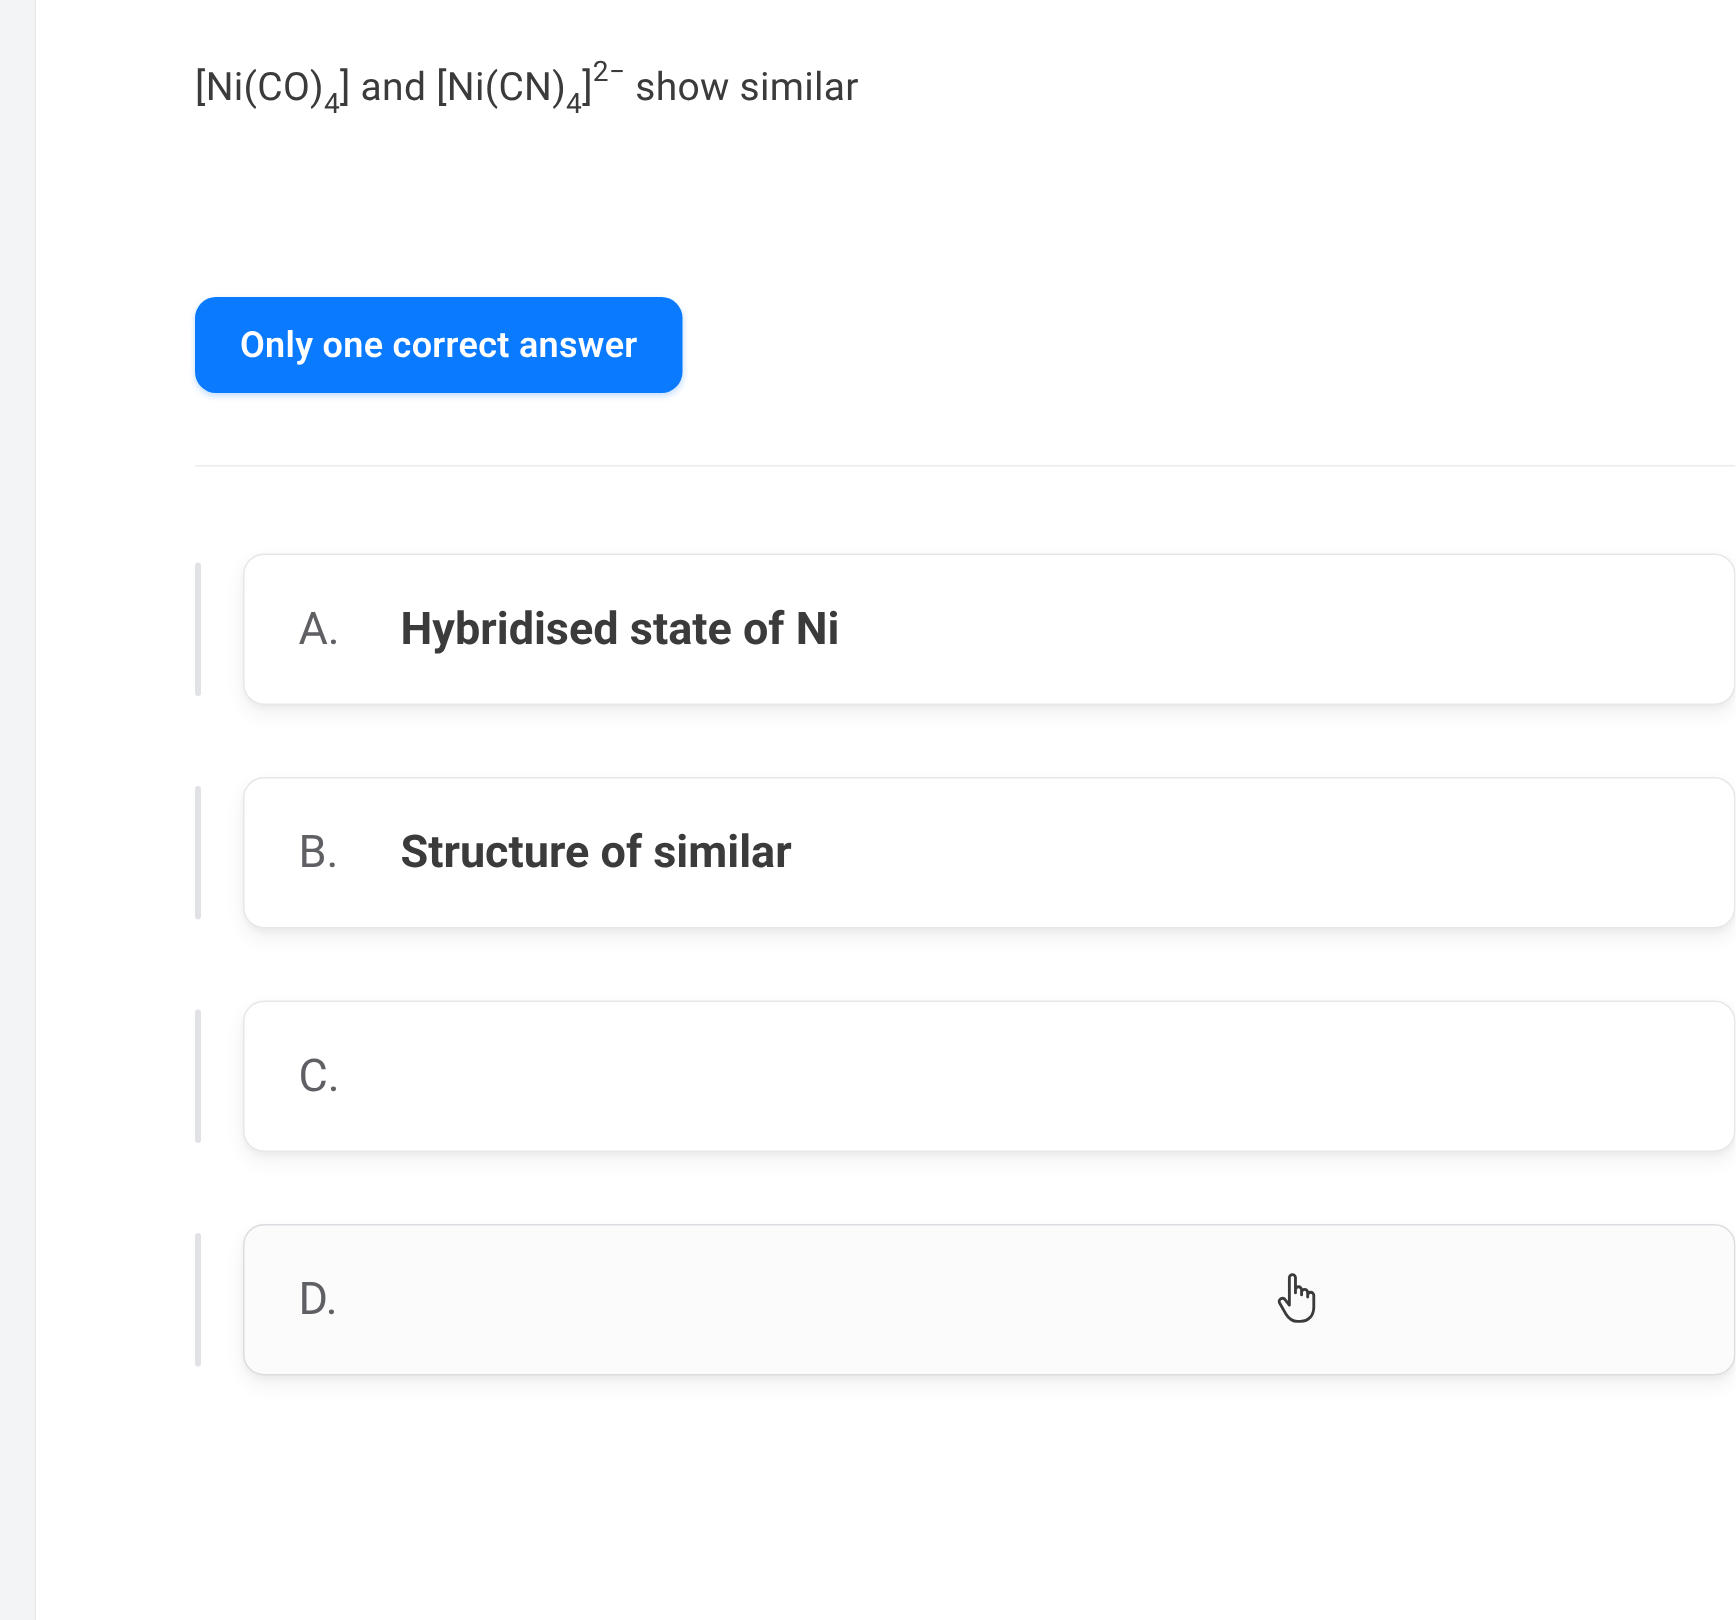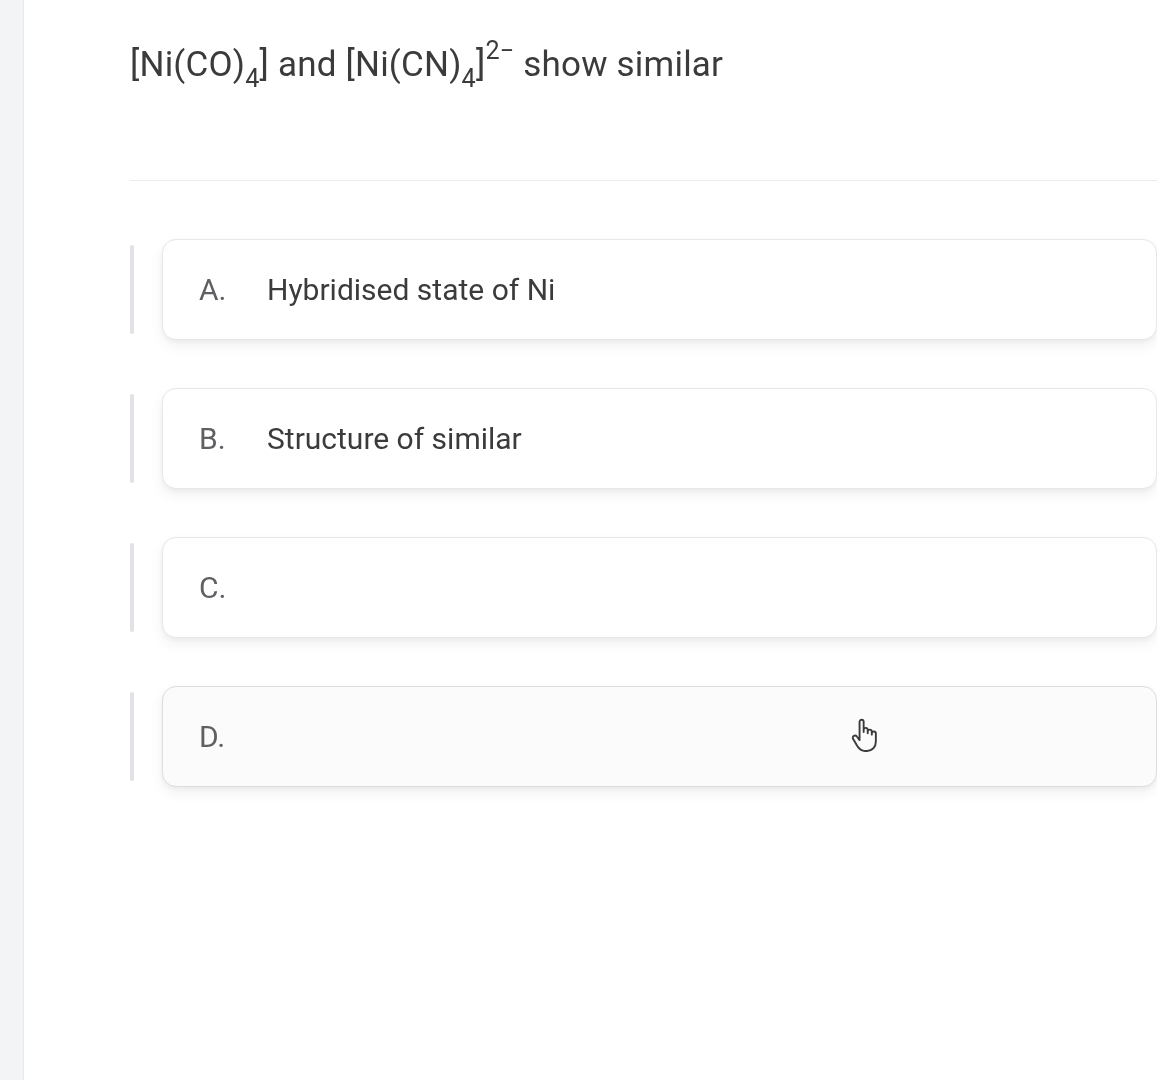--- a/index.html
+++ b/index.html
@@ -25,25 +25,25 @@
       width: 24px;
       background: #f3f4f6;
       border-right: 1px solid #e8e9eb;
     }
     
     .content {
       padding: 40px 0 0 130px;
     }
     
     .question-text {
-      font-size: 35px;
+      font-size: 26px;
       color: #3b3b3b;
       font-weight: 400;
       letter-spacing: 0.2px;
-      margin-bottom: 90px;
+      margin-bottom: 120px;
     }
     
     .sub {
       font-size: 0.72em;
       vertical-align: sub;
       position: relative;
       top: 0.12em;
     }
     
     .sup {
@@ -114,21 +114,21 @@
     .option-letter {
       font-size: 30px;
       color: #5f6064;
       font-weight: 400;
       min-width: 28px;
     }
     
     .option-label {
       font-size: 30px;
       color: #3b3b3b;
-      font-weight: 400;
+      font-weight: 700;
       text-align: right;
     }
     
     .cursor-icon {
       position: absolute;
       left: 685px;
       top: 50%;
       transform: translateY(-50%);
       width: 34px;
       height: 38px;
@@ -139,20 +139,21 @@
 <body>
 
 <div class="left-edge"></div>
 
 <div class="content">
   
   <div class="question-text">
     <span>[Ni(CO)</span><span class="sub">4</span><span>] and [Ni(CN)</span><span class="sub">4</span><span>]</span><span class="sup">2−</span><span> show similar</span>
   </div>
   
+  <div class="badge">Only one correct answer</div>
   
   <div class="divider"></div>
   
   <div class="options">
 
     <div class="option-wrap">
       <div class="option-left-bar"></div>
       <div class="option-card">
         <span class="option-letter">A.</span>
         <span class="option-label">Hybridised state of Ni</span>

